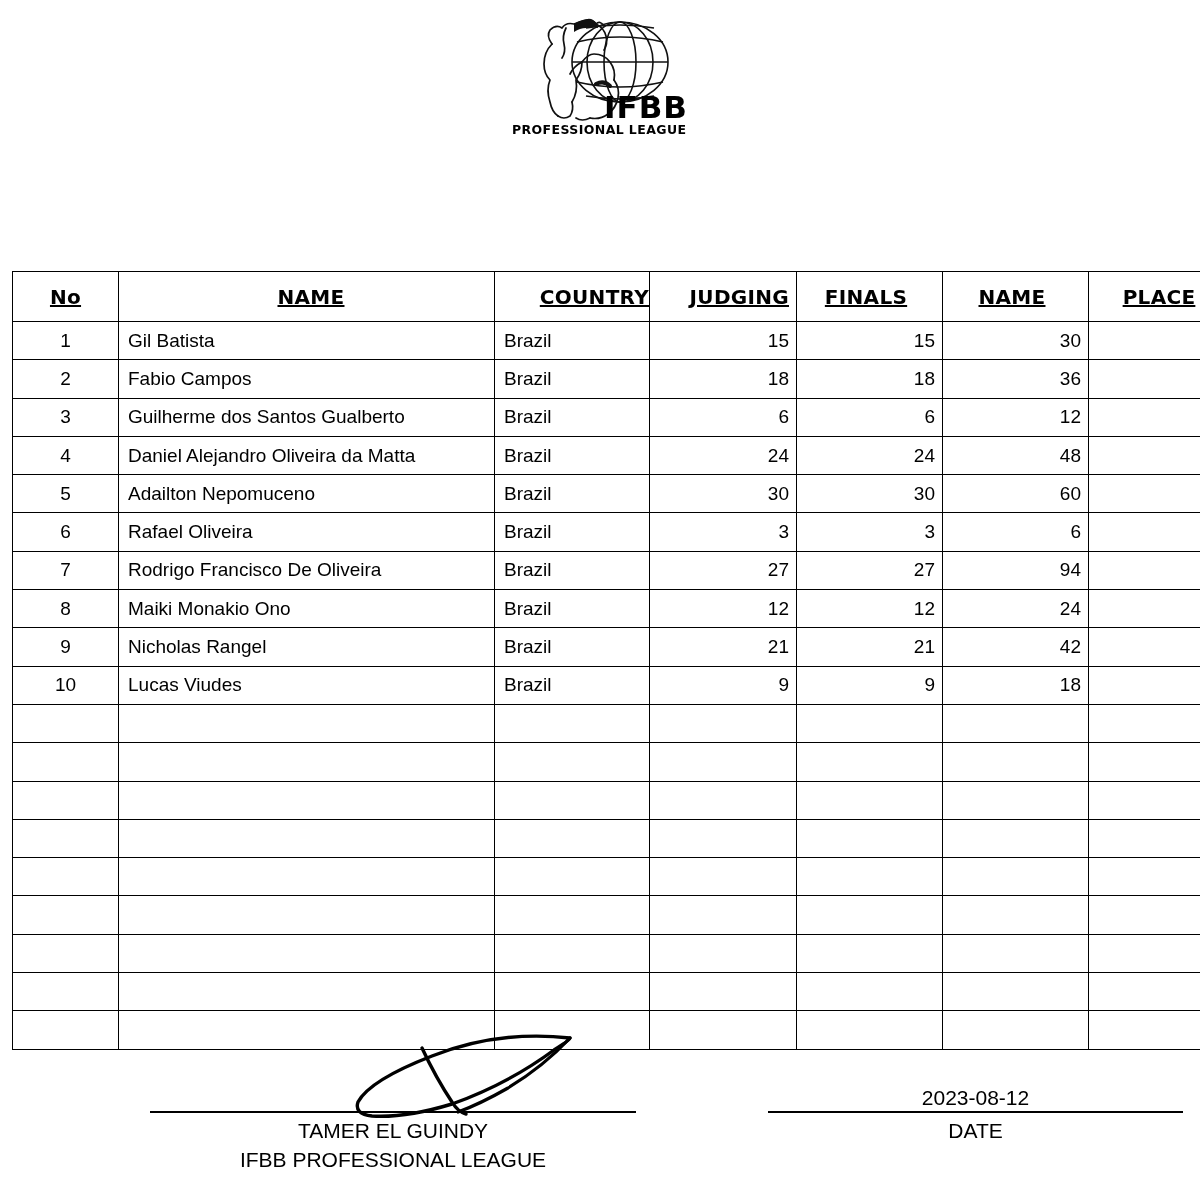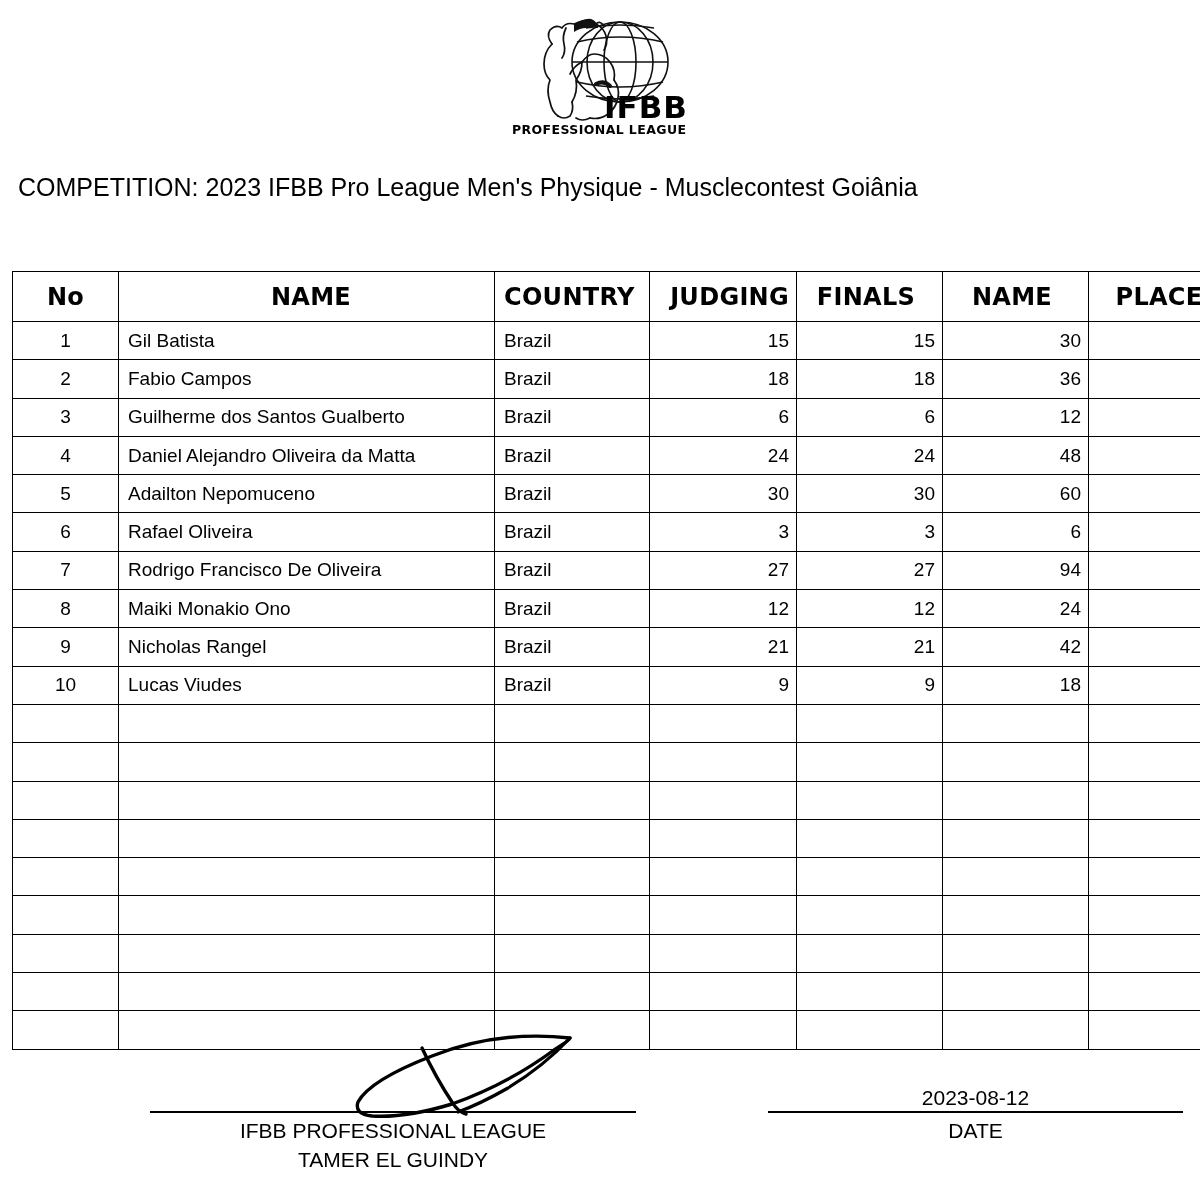--- a/index.html
+++ b/index.html
@@ -90,23 +90,24 @@
     padding: 0;
     font-size: 19px;
     font-weight: normal;
     overflow: hidden;
     white-space: nowrap;
   }
   .scoretable thead th {
     height: 49px;
     font-family: "DejaVu Sans", sans-serif;
     font-weight: bold;
-    font-size: 24px;
+    font-size: 20px;
     text-align: center;
     letter-spacing: 0.3px;
+    text-decoration: underline;
   }
   .scoretable tbody td {
     height: 37.3px;
   }
   .col-no    { width: 105px; text-align: center; }
   .col-name  { width: 366px; text-align: left;  padding-left: 9px !important; }
   .col-ctry  { width: 145px; text-align: left;  padding-left: 9px !important; }
   .col-judge { width: 139px; text-align: right; padding-right: 7px !important; }
   .col-final { width: 138px; text-align: right; padding-right: 7px !important; }
   .col-total { width: 138px; text-align: right; padding-right: 7px !important; }
@@ -207,32 +208,29 @@
 
       <text x="12" y="124" font-family="DejaVu Sans, sans-serif" font-size="12.5" font-weight="bold" fill="#000" letter-spacing="0.4">PROFESSIONAL LEAGUE</text>
     </svg>
   </div>
 
 
 </div>
 
 <div class="info">
   <div class="info-row">
-    <span>COMPETITION: 2023 IFBB Pro League Men's Physique - Musclecontest Goiânia</span>
-  </div>
-  <div class="info-row">
   </div>
 </div>
 
 <table class="scoretable">
   <thead>
     <tr>
       <th class="col-no">No</th>
       <th class="col-name" style="text-align:center;">NAME</th>
-      <th class="col-ctry" style="text-align:left;">COUNTRY</th>
+      <th class="col-ctry" style="text-align:right;">COUNTRY</th>
       <th class="col-judge" style="text-align:right;">JUDGING</th>
       <th class="col-final" style="text-align:center;">FINALS</th>
       <th class="col-total" style="text-align:center;">NAME</th>
       <th class="col-place" style="text-align:center;">PLACE</th>
     </tr>
   </thead>
   <tbody id="table-body">
       <tr>
         <td class="col-no">1</td>
         <td class="col-name">Gil Batista</td>
@@ -410,22 +408,22 @@
 <div class="sig-area">
 
   <div class="sig-left">
     <svg class="sig-scrawl" viewBox="0 0 240 92">
       <path d="M222 12 Q150 4 84 30 Q22 54 10 76 Q6 88 24 90 Q58 92 104 78 Q160 58 206 24 Q222 14 222 12 Z" fill="none" stroke="#000" stroke-width="3.4" stroke-linecap="round" stroke-linejoin="round"></path>
       <path d="M74 22 Q88 52 104 76 Q110 86 118 88" fill="none" stroke="#000" stroke-width="3.4" stroke-linecap="round"></path>
       <path d="M222 12 Q196 40 160 62 Q132 78 110 86" fill="none" stroke="#000" stroke-width="3.2" stroke-linecap="round"></path>
     </svg>
     <div class="sig-rule"></div>
     <div class="sig-caption">
+      <div>TAMER EL GUINDY</div>
       <div>IFBB PROFESSIONAL LEAGUE</div>
-      <div>TAMER EL GUINDY</div>
     </div>
   </div>
 
   <div class="sig-right">
     <div class="date-value">2023-08-12</div>
     <div class="sig-rule"></div>
     <div class="sig-caption">
       <div>DATE</div>
     </div>
   </div>

